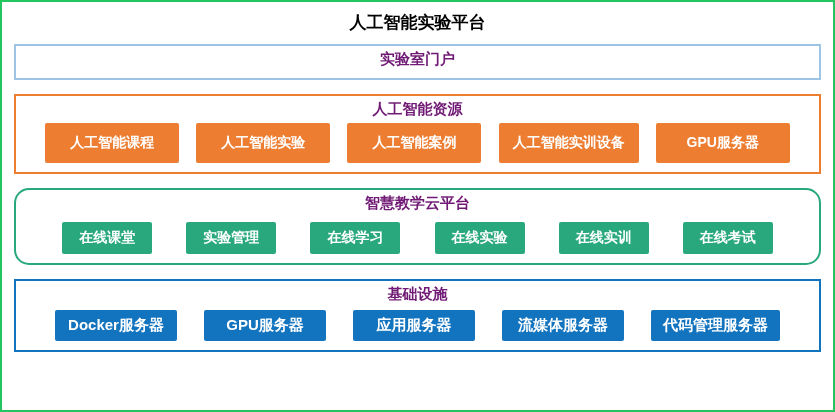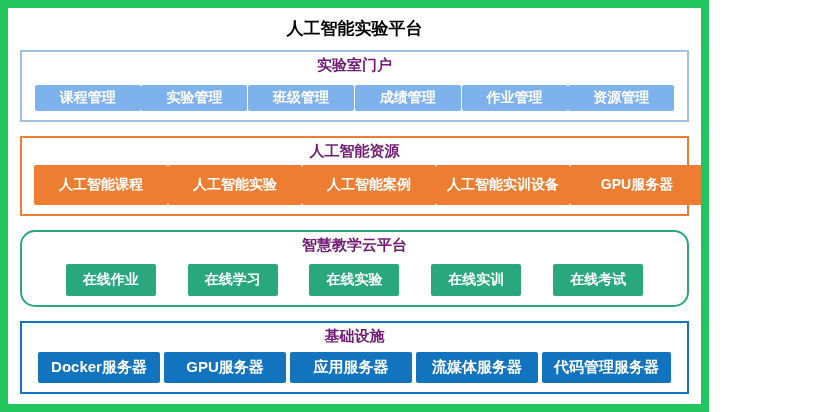--- a/index.html
+++ b/index.html
@@ -3,24 +3,24 @@
 <meta charset="utf-8">
 <style>
   html, body {
     margin: 0;
     padding: 0;
     background: #ffffff;
     font-family: "Liberation Sans", "DejaVu Sans", sans-serif;
   }
   .frame {
     position: relative;
-    width: 709px;
+    width: 835px;
     height: 412px;
     box-sizing: border-box;
-    border: 8px solid #22c55e;
+    border: 2px solid #22c55e;
     background: #ffffff;
     padding: 4px 10px 0 10px;
     overflow: hidden;
   }
   .main-title {
     text-align: center;
     font-size: 17px;
     font-weight: bold;
     color: #000000;
     line-height: 30px;
@@ -75,45 +75,38 @@
   .sec-infra .btn { background: #1273BE; min-width: 122px; padding: 8px 12px; height: 31px; font-size: 15px; }
 </style>
 </head>
 <body>
 
 <div class="frame">
   <div class="main-title">人工智能实验平台</div>
 
   <section class="section sec-portal">
     <div class="section-title">实验室门户</div>
-    <div class="btn-row">
-      <div class="btn">课程管理</div>
-      <div class="btn">实验管理</div>
-      <div class="btn">班级管理</div>
-      <div class="btn">成绩管理</div>
-      <div class="btn">作业管理</div>
-      <div class="btn">资源管理</div>
-    </div>
   </section>
 
   <section class="section sec-ai">
     <div class="section-title">人工智能资源</div>
     <div class="btn-row">
       <div class="btn">人工智能课程</div>
       <div class="btn">人工智能实验</div>
       <div class="btn">人工智能案例</div>
       <div class="btn">人工智能实训设备</div>
       <div class="btn">GPU服务器</div>
     </div>
   </section>
 
   <section class="section sec-cloud">
     <div class="section-title">智慧教学云平台</div>
     <div class="btn-row">
-      <div class="btn">在线作业</div>
+      <div class="btn">在线课堂</div>
+      <div class="btn">实验管理</div>
       <div class="btn">在线学习</div>
       <div class="btn">在线实验</div>
       <div class="btn">在线实训</div>
       <div class="btn">在线考试</div>
     </div>
   </section>
 
   <section class="section sec-infra">
     <div class="section-title">基础设施</div>
     <div class="btn-row">

